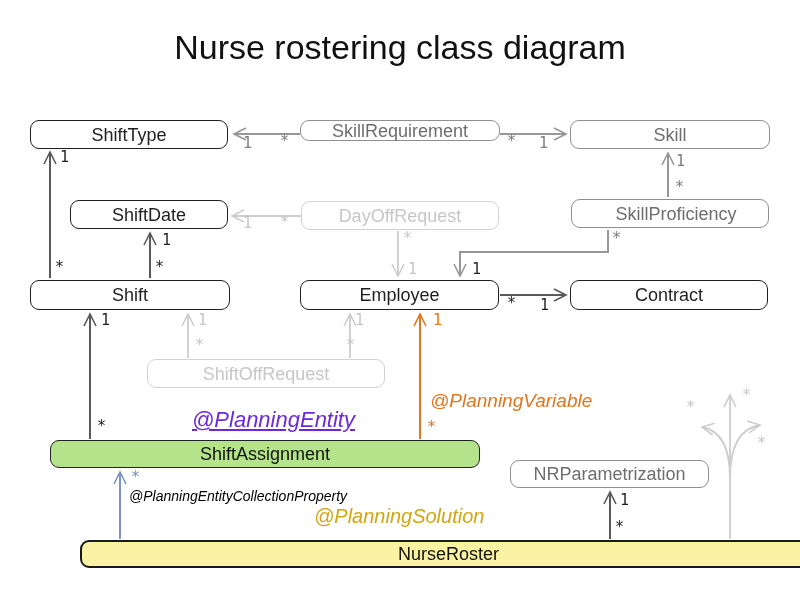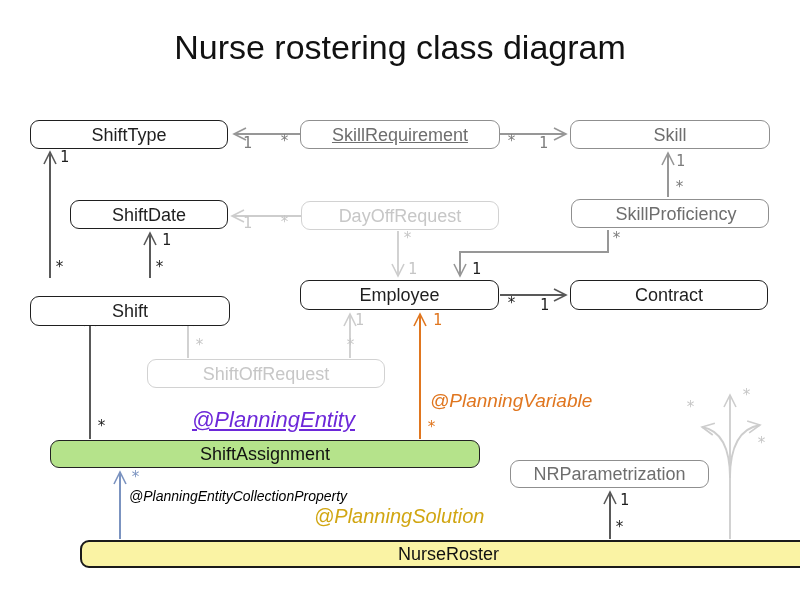--- a/index.html
+++ b/index.html
@@ -106,26 +106,26 @@
     <text x="427" y="432" class="lbl-orange">*</text>
     <text x="131" y="482" class="lbl-blue">*</text>
     <text x="620" y="505" class="lbl-dark">1</text>
     <text x="615" y="532" class="lbl-dark">*</text>
     <text x="742" y="400" class="lbl-light">*</text>
     <text x="686" y="412" class="lbl-light">*</text>
     <text x="757" y="448" class="lbl-light">*</text>
   </svg>
 
   <div class="cls tone-black" style="left:30px;top:120px;width:198px;height:29px;">ShiftType</div>
-  <div class="cls tone-gray" style="left:300px;top:120px;width:200px;height:29px;text-decoration:underline;">SkillRequirement</div>
+  <div class="cls tone-gray" style="left:300px;top:120px;width:200px;height:21px;">SkillRequirement</div>
   <div class="cls tone-gray" style="left:570px;top:120px;width:200px;height:29px;">Skill</div>
   <div class="cls tone-black" style="left:70px;top:200px;width:158px;height:29px;">ShiftDate</div>
   <div class="cls tone-faint" style="left:301px;top:201px;width:198px;height:29px;">DayOffRequest</div>
   <div class="cls tone-gray" style="left:571px;top:199px;width:198px;height:29px;padding-left:12px;">SkillProficiency</div>
-  <div class="cls tone-black" style="left:30px;top:280px;width:200px;height:30px;margin-top:16px;">Shift</div>
+  <div class="cls tone-black" style="left:30px;top:280px;width:200px;height:30px;">Shift</div>
   <div class="cls tone-black" style="left:300px;top:280px;width:199px;height:30px;">Employee</div>
   <div class="cls tone-black" style="left:570px;top:280px;width:198px;height:30px;">Contract</div>
   <div class="cls tone-faint" style="left:147px;top:359px;width:238px;height:29px;">ShiftOffRequest</div>
   <div class="cls tone-green" style="left:50px;top:440px;width:430px;height:28px;">ShiftAssignment</div>
   <div class="cls tone-gray" style="left:510px;top:460px;width:199px;height:28px;">NRParametrization</div>
   <div class="cls tone-yellow" style="left:32px;top:540px;width:737px;height:28px;margin-left:48px;">NurseRoster</div>
 
   <div class="anno" id="anno-entity">@PlanningEntity</div>
   <div class="anno" id="anno-variable">@PlanningVariable</div>
   <div class="anno" id="anno-ecp">@PlanningEntityCollectionProperty</div>

